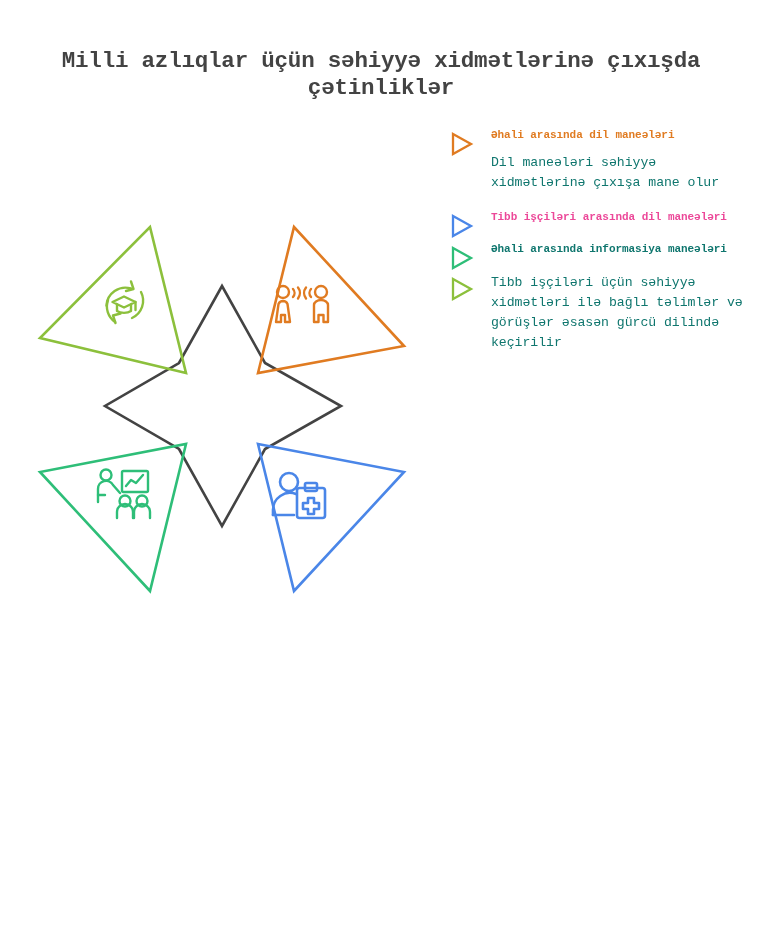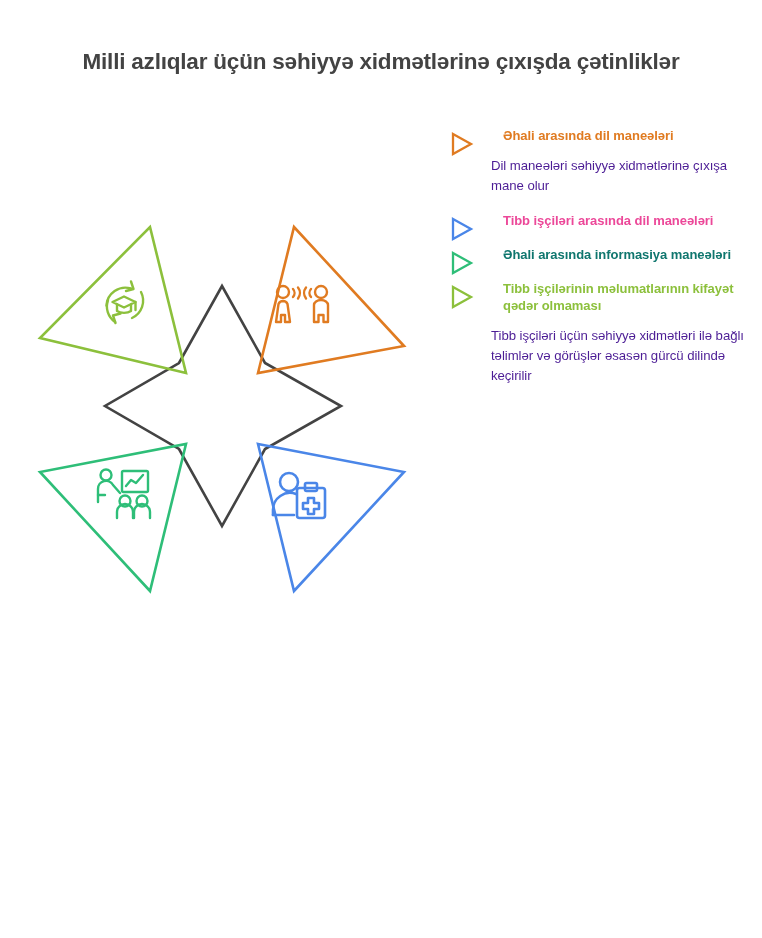--- a/index.html
+++ b/index.html
@@ -14,20 +14,21 @@
     font-family: "Liberation Sans", sans-serif;
     -webkit-font-smoothing: antialiased;
     overflow: hidden;
   }
 
   .page {
     position: relative;
     width: 758px;
     height: 938px;
     background: #ffffff;
+    font-family: Liberation Mono, monospace;
   }
 
   
   .title {
     position: absolute;
     left: 0;
     top: 48px;
     width: 762px;
     text-align: center;
     font-size: 22.5px;
@@ -69,30 +70,30 @@
   .bullet {
     position: absolute;
     left: 2px;
     top: 3px;
     width: 26px;
     height: 26px;
   }
   .bullet svg { display: block; }
 
   .sec-head {
-    font-size: 13px;
+    font-size: 11px;
     font-weight: bold;
     line-height: 1.30;
-    margin: 0 0 11px 12px;
+    margin: 0 0 11px 0;
     letter-spacing: -0.05px;
   }
 
   .sec-body {
     font-size: 13.2px;
-    color: #4c1d95;
+    color: #0f766e;
     line-height: 1.52;
     margin: 0;
     letter-spacing: -0.05px;
   }
 
   
   .c-orange { color: #E07B21; }
   .c-blue   { color: #ec4899; }
   .c-teal   { color: #0f766e; }
   .c-olive  { color: #8CC03C; }
@@ -200,19 +201,18 @@
       </span>
       <p class="sec-head c-teal">Əhali arasında informasiya maneələri</p>
     </div>
 
     <div class="section">
       <span class="bullet">
         <svg viewBox="0 0 26 26" width="26" height="26" xmlns="http://www.w3.org/2000/svg">
           <polygon points="4,3 22,13 4,23" fill="none" stroke="#8CC03C" stroke-width="2.3" stroke-linejoin="miter"></polygon>
         </svg>
       </span>
-      <p class="sec-head c-olive">Tibb işçilərinin məlumatlarının kifayət qədər olmaması</p>
       <p class="sec-body">Tibb işçiləri üçün səhiyyə xidmətləri ilə bağlı təlimlər və görüşlər əsasən gürcü dilində keçirilir</p>
     </div>
 
   </div>
 
 </div>
 
 </body></html>

